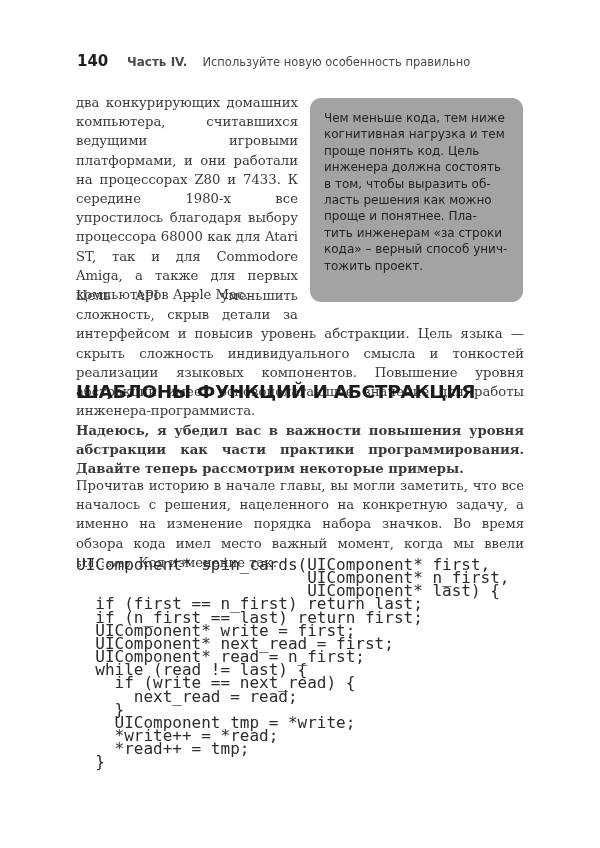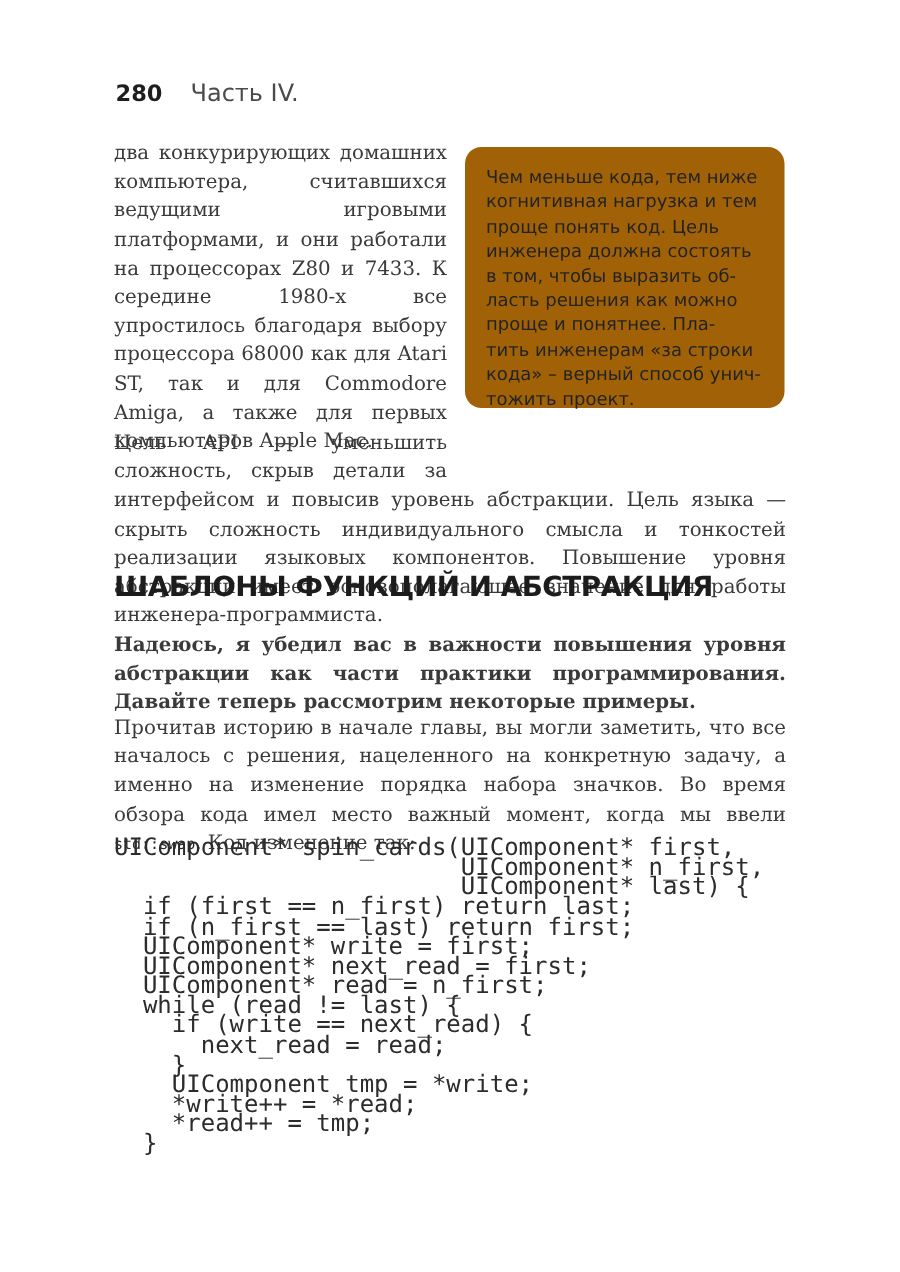--- a/index.html
+++ b/index.html
@@ -23,22 +23,22 @@
       align-items: baseline;
       font-family: "DejaVu Sans", sans-serif;
     }
     .page-number {
       font-weight: bold;
       font-size: 15px;
       color: #1e1e1e;
       width: 50px;
     }
     .part-label {
-      font-weight: normal;
-      font-size: 16px;
+      font-weight: bold;
+      font-size: 12px;
       color: #4a4a4a;
       margin-right: 15px;
     }
     .part-title {
       font-size: 11.5px;
       color: #4a4a4a;
     }
 
     .body-text {
       font-family: "DejaVu Serif", serif;
@@ -66,22 +66,22 @@
       float: right;
       width: 226px;
       height: 37px;
     }
 
     .callout {
       position: absolute;
       left: 310px;
       top: 98px;
       width: 213px;
-      height: 174px;
-      background: #a16207;
+      height: 204px;
+      background: #a3a3a3;
       border-radius: 11px;
       box-sizing: border-box;
       padding: 12px 12px 10px 14px;
     }
     .callout-text {
       font-family: "DejaVu Sans", sans-serif;
       font-size: 12px;
       line-height: 16.4px;
       color: #232323;
       margin: 0;
@@ -129,22 +129,23 @@
       font-size: 16px;
       line-height: 13.15px;
       color: #2c2c2c;
       white-space: pre;
     }
   </style>
 </head>
 <body>
 
 <header class="page-header">
-  <span class="page-number">280</span>
+  <span class="page-number">140</span>
   <span class="part-label">Часть IV.</span>
+  <span class="part-title">Используйте новую особенность правильно</span>
 </header>
 
 <p class="body-text para-1">два конкурирующих домашних компьютера, считавшихся ведущими игровыми платформами, и они работали на процессорах Z80 и 7433. К середине 1980-х все упростилось благодаря выбору процессора 68000 как для Atari ST, так и для Commodore Amiga, а также для первых компьютеров Apple Mac.</p>
 
 <aside class="callout">
   <p class="callout-text">Чем меньше кода, тем ниже
 когнитивная нагрузка и тем
 проще понять код. Цель
 инженера должна состоять
 в том, чтобы выразить об-

